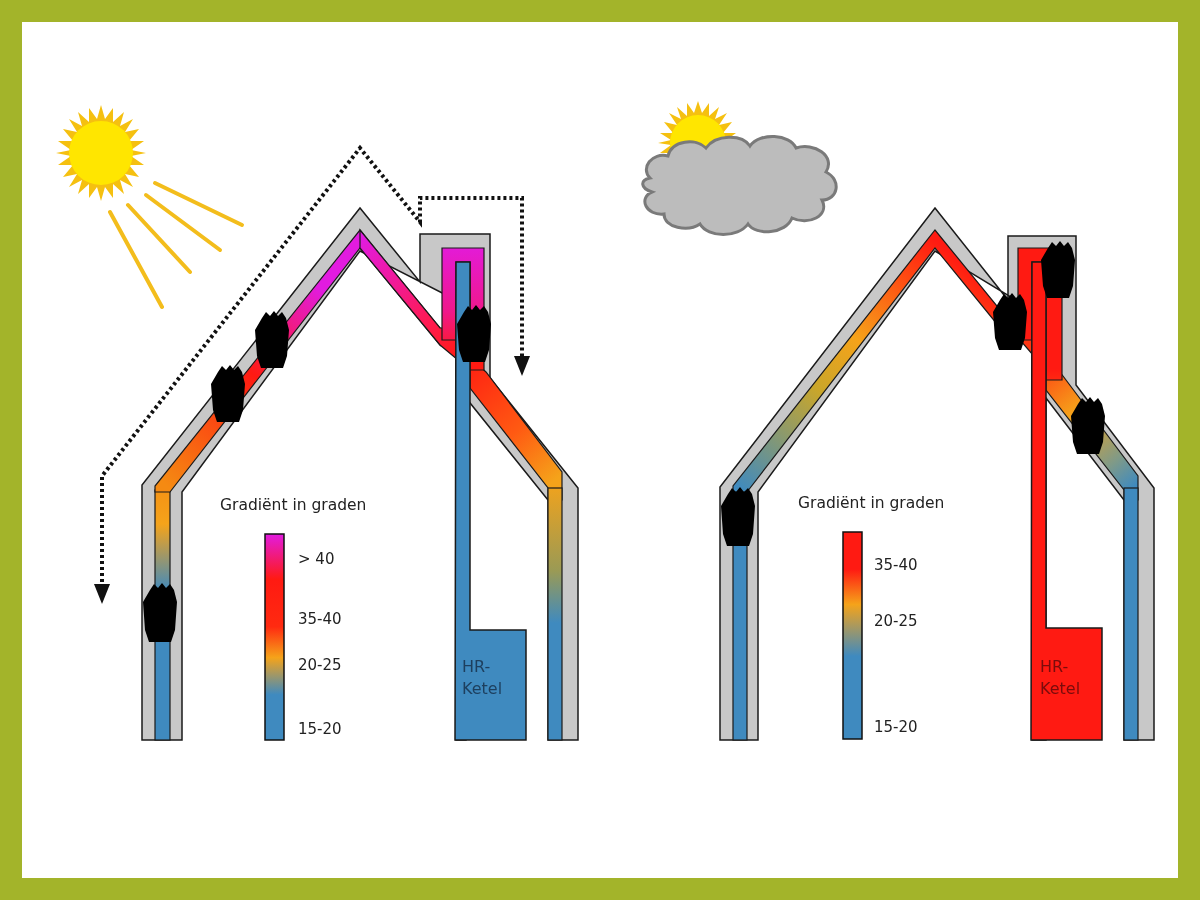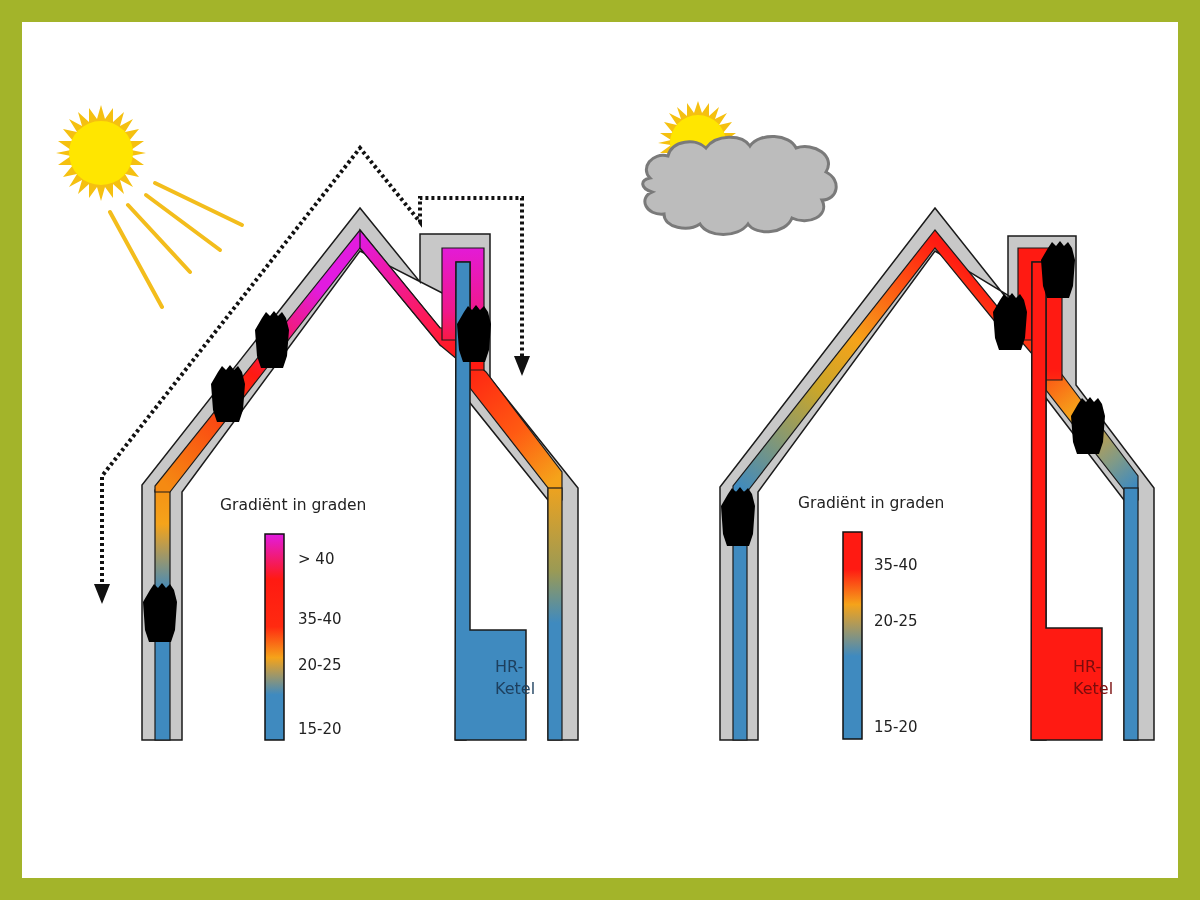--- a/index.html
+++ b/index.html
@@ -1,21 +1,21 @@
 <!DOCTYPE html>
 <html><head>
 <meta charset="utf-8">
 <style>
   html,body{margin:0;padding:0;}
   body{width:1200px;height:900px;background:#a3b42a;position:relative;overflow:hidden;font-family:"DejaVu Sans","Liberation Sans",sans-serif;}
   #canvas{position:absolute;left:22px;top:22px;width:1156px;height:856px;background:#ffffff;}
   svg{position:absolute;left:0;top:0;}
   .lbl{position:absolute;font-size:15px;color:#222;white-space:nowrap;}
   .legend-title{position:absolute;font-size:15.5px;color:#222;white-space:nowrap;}
-  .ketel{position:absolute;font-size:16px;line-height:22px;margin-left:33px;}
+  .ketel{position:absolute;font-size:16px;line-height:22px;}
 </style>
 </head>
 <body>
 
 <div id="canvas">
 <svg width="1156" height="856" viewBox="22 22 1156 856">
   <defs>
 
     <linearGradient id="gLeftWallL" x1="0" y1="470" x2="0" y2="740" gradientUnits="userSpaceOnUse">
       <stop offset="0" stop-color="#f58a12"></stop>

